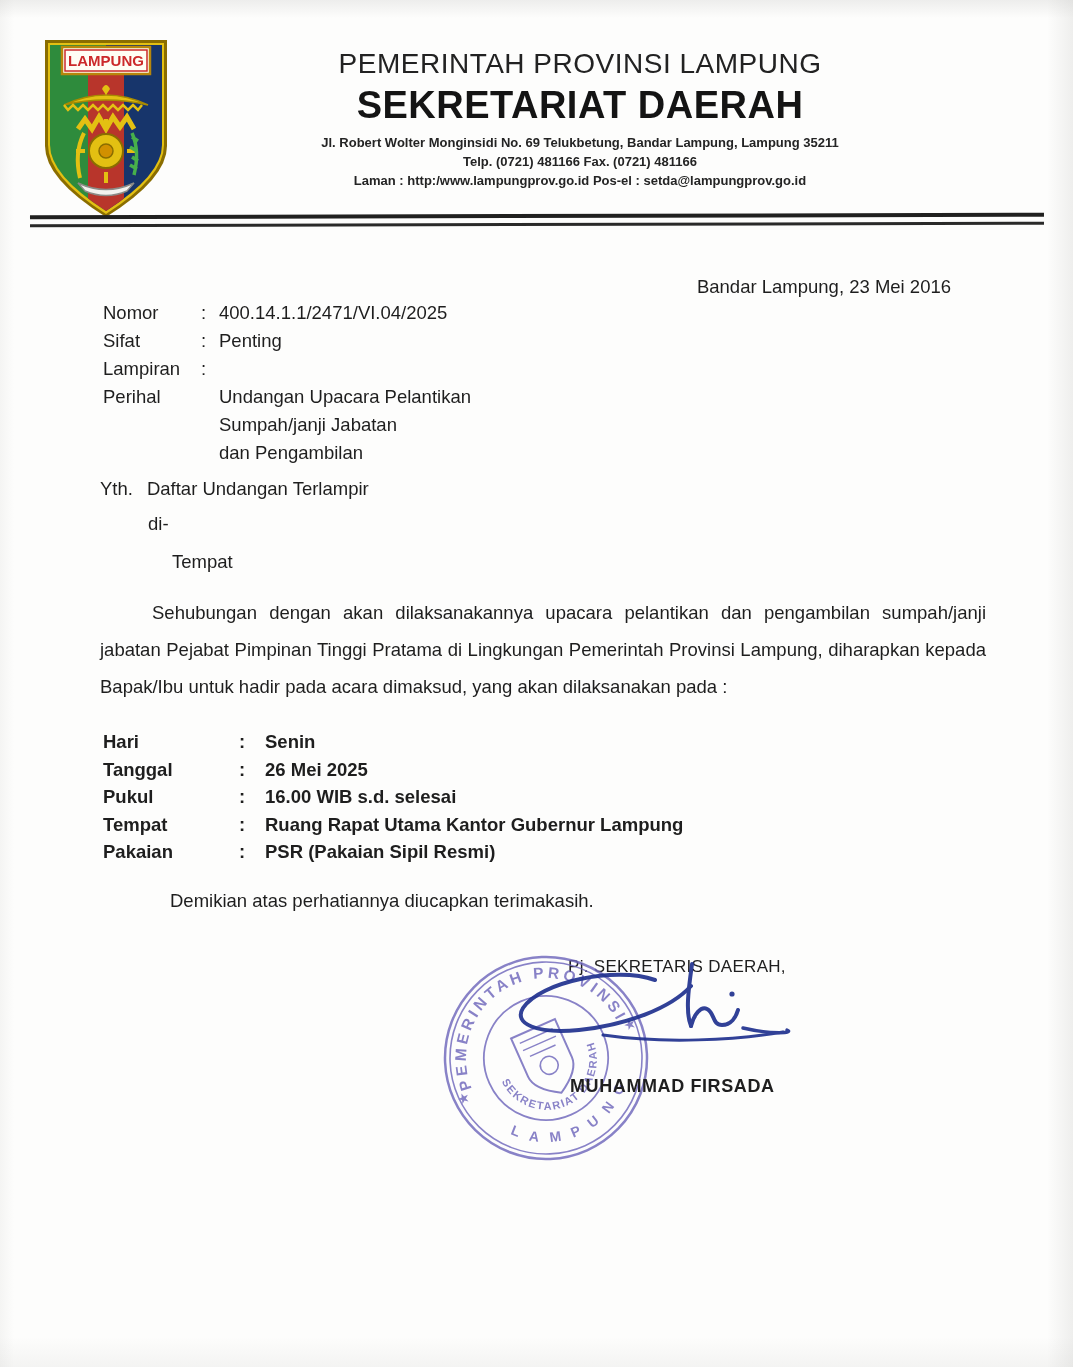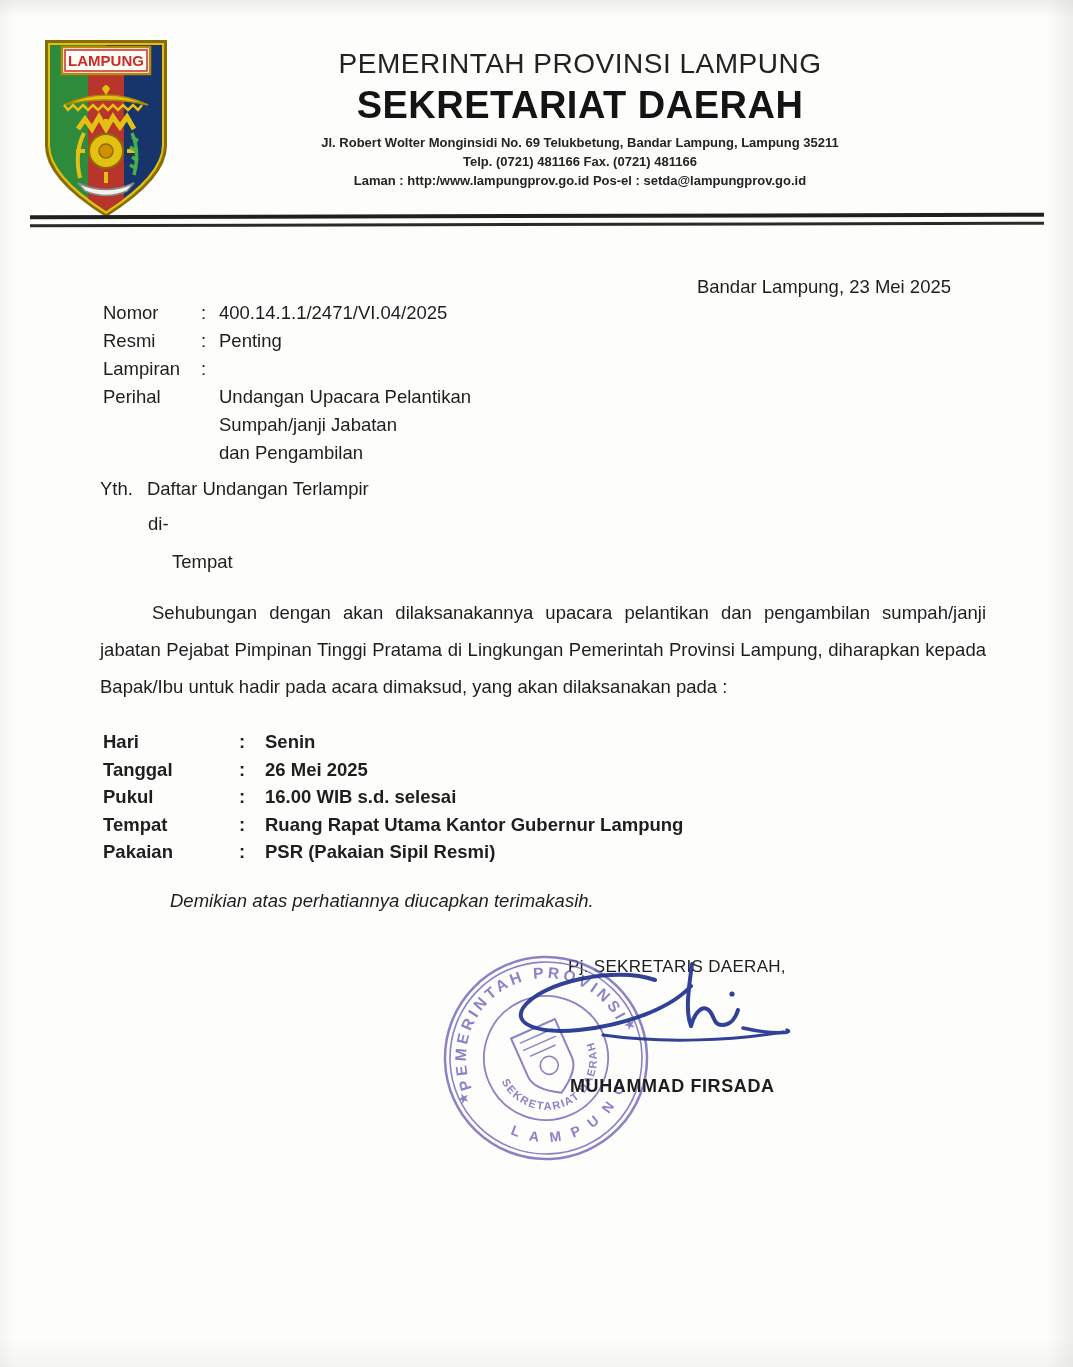--- a/index.html
+++ b/index.html
@@ -42,21 +42,21 @@
   .recipient .line1 span{margin-right:14px;}
   .recipient .line-di{margin:13px 0 0 48px;}
   .recipient .line-tempat{margin:16px 0 0 72px;}
   
   .body-par{
     position:absolute;left:100px;top:594px;width:886px;
     font-size:18.5px;line-height:37px;text-align:justify;text-indent:52px;
   }
   .events{position:absolute;left:103px;top:728px;width:780px;font-size:18.5px;line-height:27.6px;font-weight:bold;}
   .event-row{display:grid;grid-template-columns:136px 26px 1fr;}
-  .closing{position:absolute;left:170px;top:890px;font-size:18.5px;font-style:italic;}
+  .closing{position:absolute;left:170px;top:890px;font-size:18.5px;}
   
   .sig-title{position:absolute;left:568px;top:957px;font-size:17px;letter-spacing:.3px;z-index:1;}
   .stamp{position:absolute;left:440px;top:950px;width:212px;height:216px;z-index:2;filter:blur(.3px);opacity:.92;}
   .sig-ink{position:absolute;left:495px;top:956px;width:330px;height:110px;z-index:3;filter:blur(.2px);}
   .sig-name{position:absolute;left:570px;top:1076px;font-size:18px;font-weight:bold;letter-spacing:.6px;z-index:3;}
   
   .tembusan{position:absolute;left:103px;top:1176px;font-size:16.5px;line-height:25px;}
   .tembusan-head{font-weight:bold;text-decoration:underline;margin-bottom:2px;}
   .tembusan-item{display:grid;grid-template-columns:30px 1fr;}
 </style>
@@ -104,30 +104,30 @@
   <div class="head-text">
     <div class="org-name">PEMERINTAH PROVINSI LAMPUNG</div>
     <div class="dept-name">SEKRETARIAT DAERAH</div>
     <div class="addr first">Jl. Robert Wolter Monginsidi No. 69 Telukbetung, Bandar Lampung, Lampung 35211</div>
     <div class="addr">Telp. (0721) 481166 Fax. (0721) 481166</div>
     <div class="addr">Laman : http:/www.lampungprov.go.id Pos-el : setda@lampungprov.go.id</div>
   </div>
 
   <div class="rule"></div>
 
-  <div class="place-date">Bandar Lampung, 23 Mei 2025</div>
+  <div class="place-date">Bandar Lampung, 23 Mei 2016</div>
 
   <div class="meta">
     <div class="meta-row">
       <span>Nomor</span>
       <span>:</span>
       <span>400.14.1.1/2471/VI.04/2025</span>
     </div>
     <div class="meta-row">
-      <span>Resmi</span>
+      <span>Sifat</span>
       <span>:</span>
       <span>Penting</span>
     </div>
     <div class="meta-row">
       <span>Lampiran</span>
       <span>:</span>
     </div>
     <div class="meta-row">
       <span>Perihal</span>
       <span></span>

